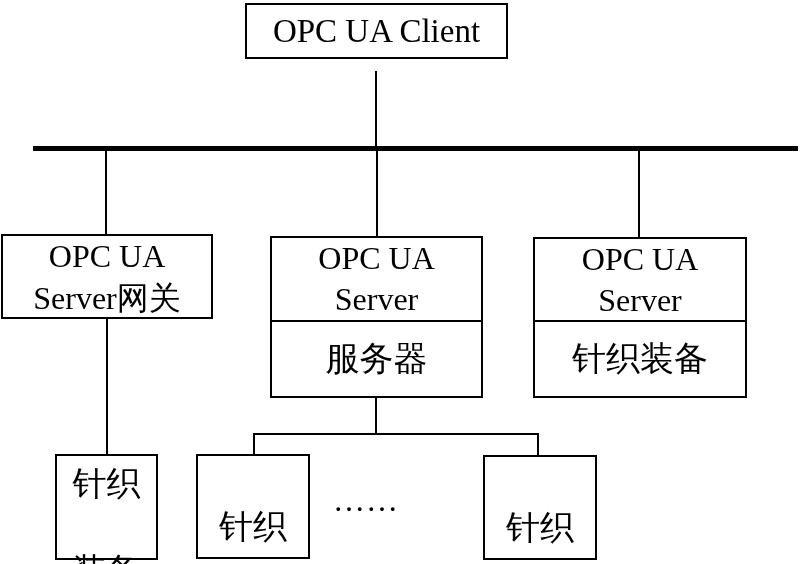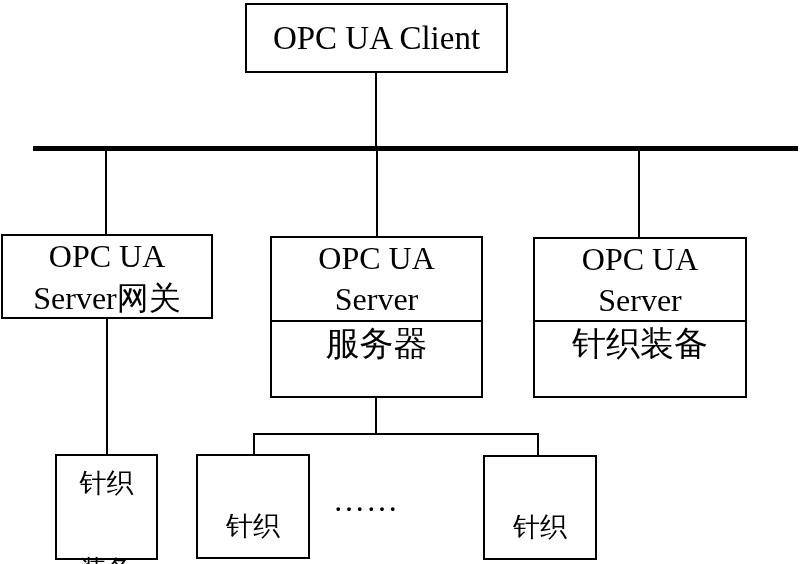--- a/index.html
+++ b/index.html
@@ -31,21 +31,21 @@
     display: block;
     white-space: nowrap;
   }
   .latin { font-size: 32px; line-height: 41px; }
   .cjk   { font-size: 34px; line-height: 44px; }
   .line {
     position: absolute;
     background: #000000;
   }
   
-  #client { left: 245px; top: 3px; width: 263px; height: 70px; }
+  #client { left: 245px; top: 3px; width: 263px; height: 56px; }
   #client .ln { font-size: 33px; line-height: 40px; }
   
   #conn-client-bus      { left: 375px; top: 71px;  width: 2px;  height: 77px; }
   #bus                  { left: 33px;  top: 146px; width: 765px; height: 5px; }
   #conn-bus-gateway     { left: 105px; top: 149px; width: 2px;  height: 87px; }
   #conn-bus-srv-center  { left: 376px; top: 149px; width: 2px;  height: 89px; }
   #conn-bus-srv-right   { left: 638px; top: 149px; width: 2px;  height: 90px; }
   #conn-gateway-device  { left: 106px; top: 317px; width: 2px;  height: 139px; }
   #conn-server-branch   { left: 375px; top: 396px; width: 2px;  height: 39px; }
   #branch-line          { left: 253px; top: 433px; width: 286px; height: 2px; }
@@ -64,27 +64,28 @@
     flex-direction: column;
     align-items: center;
     justify-content: center;
   }
   #srv-center .sect-top { height: 84px; }
   #srv-right  .sect-top { height: 83px; }
   .sect-bottom {
     width: 100%;
     flex: 1;
     display: flex;
+    align-items: center;
     justify-content: center;
   }
   
   #dev-gateway { left: 55px;  top: 454px; width: 103px; height: 106px; }
   #dev-first   { left: 196px; top: 454px; width: 114px; height: 105px; }
   #dev-last    { left: 483px; top: 455px; width: 114px; height: 105px; }
-  .dev .ln { font-size: 27px; line-height: 47px; margin-top: 40px; }
+  .dev .ln { font-size: 34px; line-height: 47px; margin-top: 40px; }
   .dev .ital { font-style: italic; font-family: "Liberation Serif", "DejaVu Serif", serif; }
   #ellipsis {
     position: absolute;
     left: 320px;
     top: 484px;
     width: 92px;
     text-align: center;
     font-size: 32px;
     line-height: 32px;
     letter-spacing: 1px;

